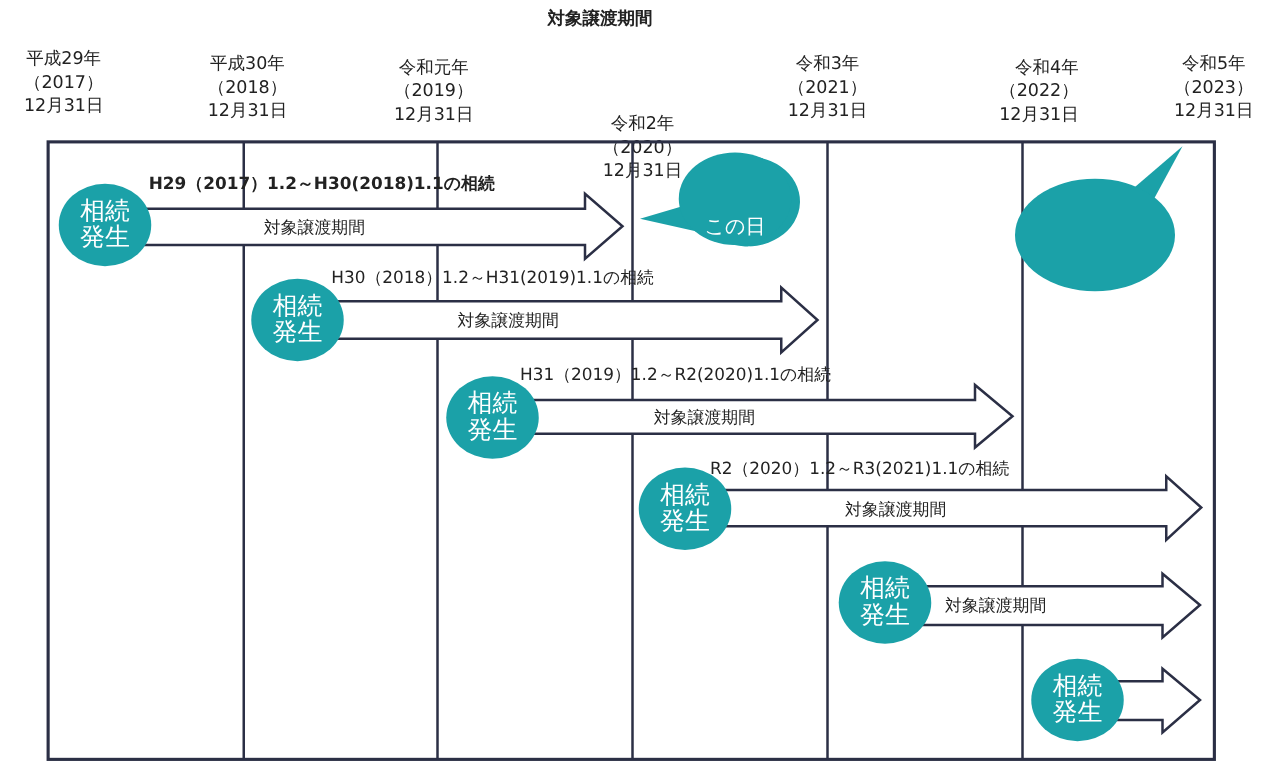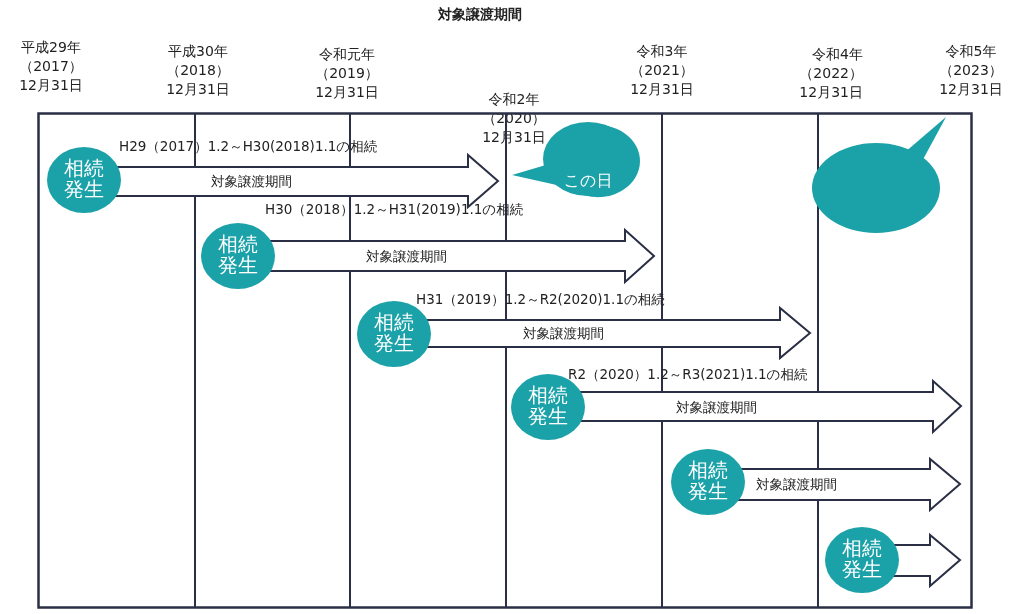--- a/index.html
+++ b/index.html
@@ -91,22 +91,22 @@
     <ellipse cx="862" cy="560" rx="37" ry="33"></ellipse>
 
     <path d="M512 175 L556 162 A 42 36 0 1 1 570 188 Z"></path>
     <ellipse cx="588" cy="159" rx="45" ry="37"></ellipse>
 
     <path d="M946 117 L920 165 L890 165 Z"></path>
     <ellipse cx="876" cy="188" rx="64" ry="45"></ellipse>
   </g>
 </svg>
 
-<div class="period-label" style="left:119px;top:138px;">H29（2017）1.2～H30(2018)1.1の相続</div>
-<div class="period-label" style="left:265px;top:201px;">H30（2018）1.2～H31(2019)1.1の相続</div>
+<div class="period-label" style="left:119px;top:138px;font-weight:bold;">H29（2017）1.2～H30(2018)1.1の相続</div>
+<div class="period-label" style="left:265px;top:213px;">H30（2018）1.2～H31(2019)1.1の相続</div>
 <div class="period-label" style="left:416px;top:291px;">H31（2019）1.2～R2(2020)1.1の相続</div>
 <div class="period-label" style="left:568px;top:366px;">R2（2020）1.2～R3(2021)1.1の相続</div>
 
 <div class="arrow-label" style="left:211px;top:173px;">対象譲渡期間</div>
 <div class="arrow-label" style="left:366px;top:248px;">対象譲渡期間</div>
 <div class="arrow-label" style="left:523px;top:325px;">対象譲渡期間</div>
 <div class="arrow-label" style="left:676px;top:399px;">対象譲渡期間</div>
 <div class="arrow-label" style="left:756px;top:476px;">対象譲渡期間</div>
 
 <div class="bubble-text" style="left:52px;top:158px;width:64px;">

